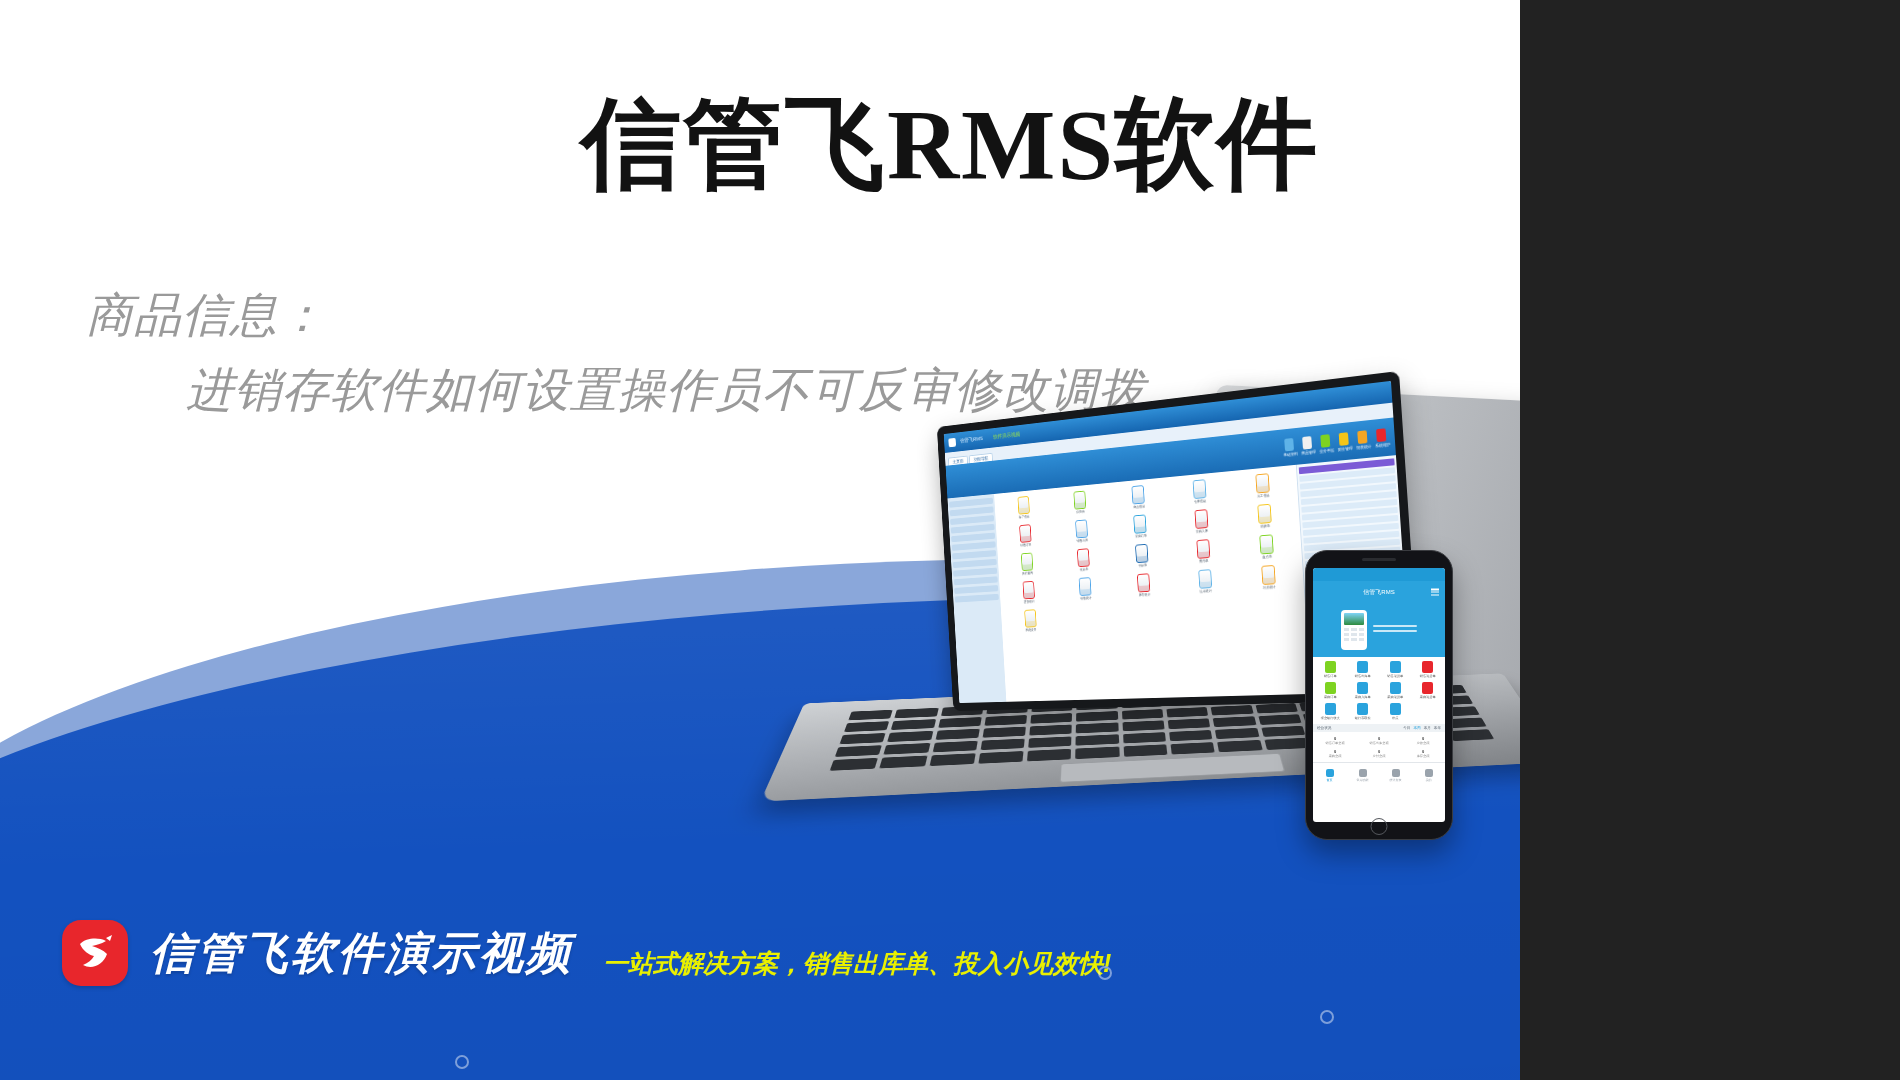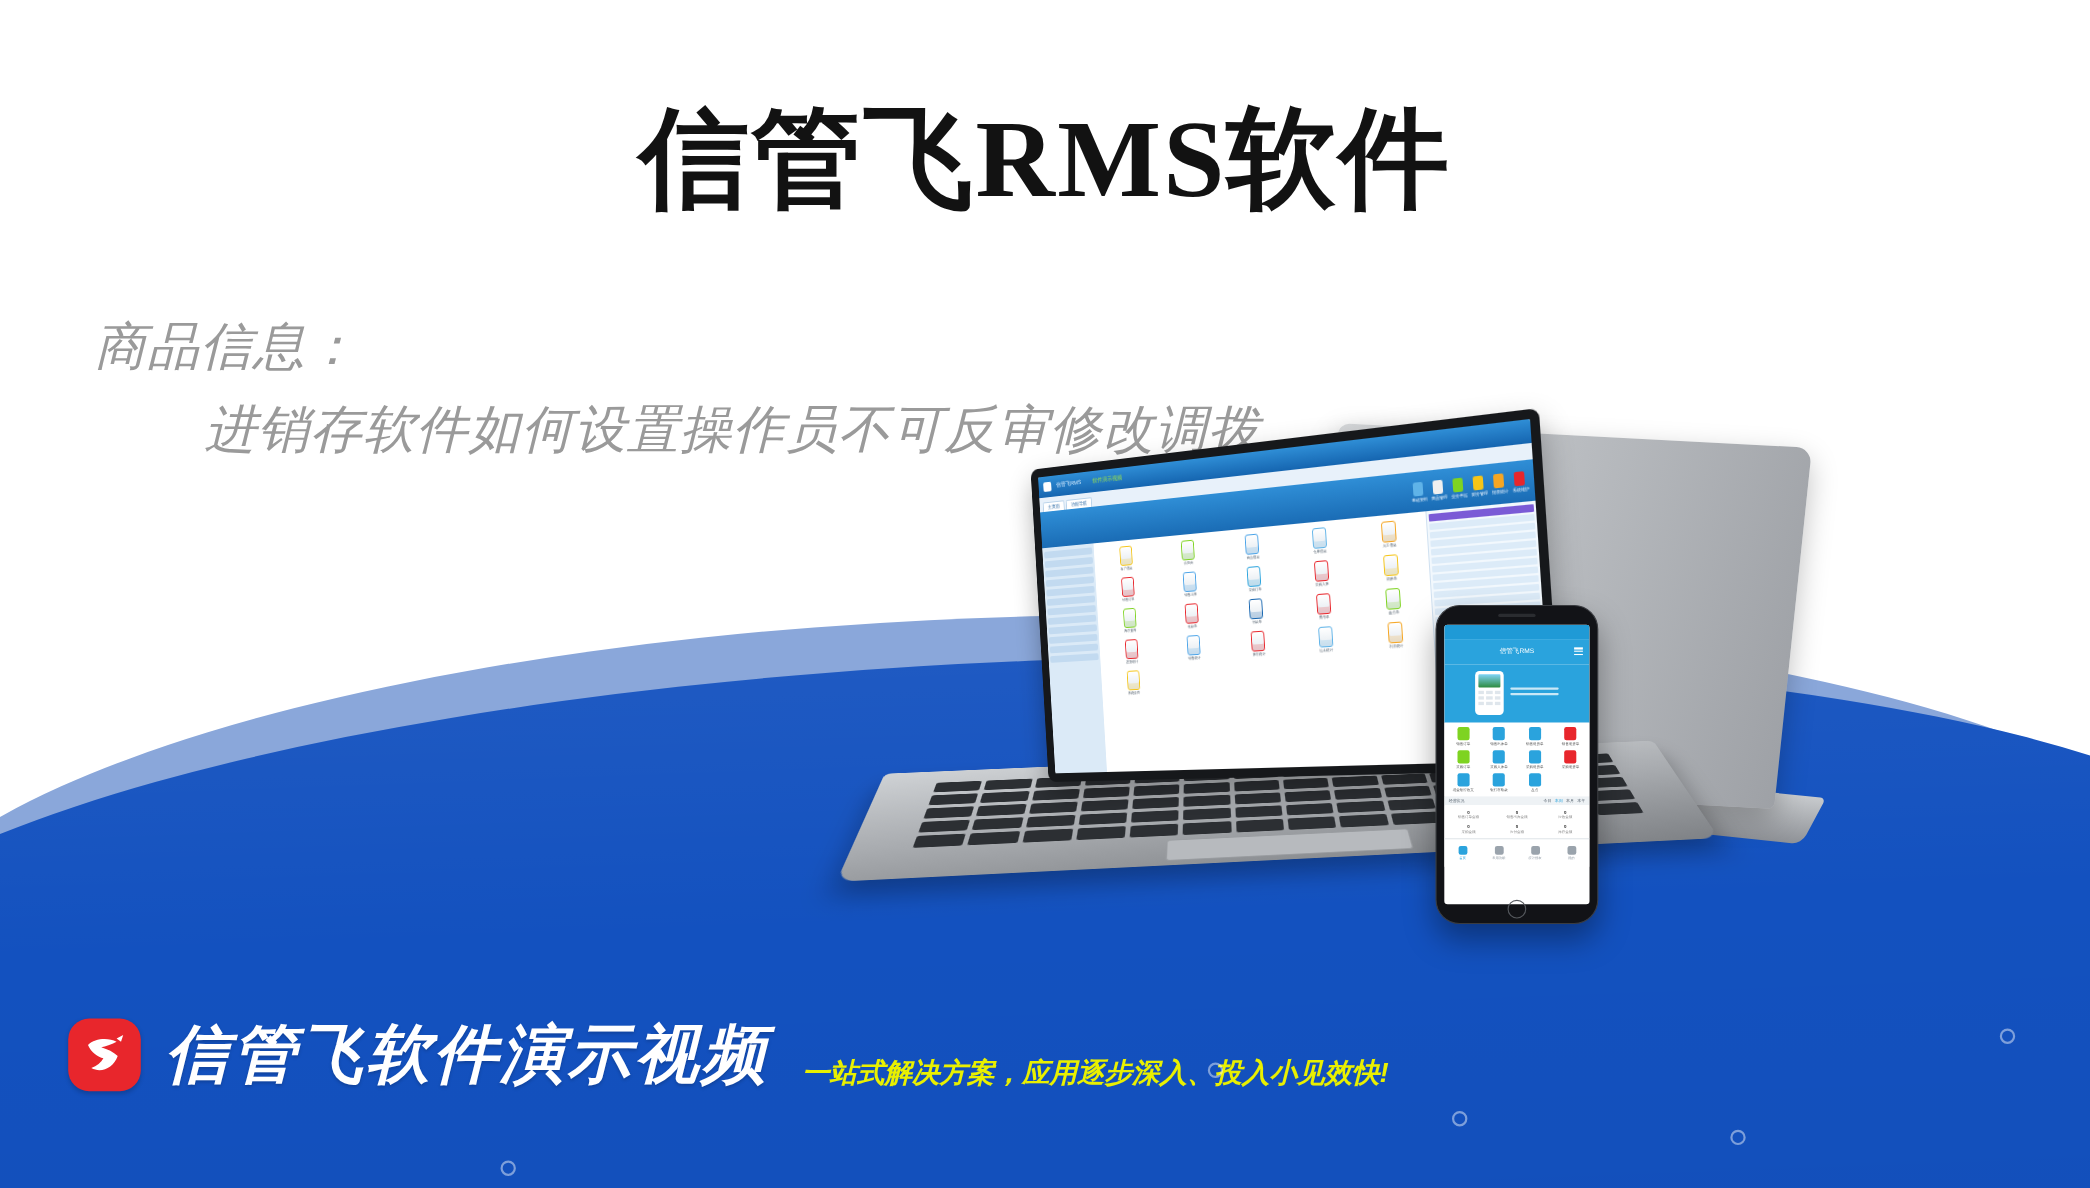--- a/index.html
+++ b/index.html
@@ -1,17 +1,17 @@
 <!DOCTYPE html>
 <html><head>
 <meta charset="utf-8">
 <style>
   html,body{margin:0;padding:0;background:#222;}
   #stage{
-    position:relative;width:1900px;height:1080px;overflow:hidden;
+    position:relative;width:1520px;height:1080px;overflow:hidden;
     background:#ffffff;font-family:"Liberation Sans","DejaVu Sans",sans-serif;
   }
   
   .wave-light{
     position:absolute;left:-120px;top:560px;width:2160px;height:900px;
     background:#8aa7da;border-radius:50% 50% 0 0 / 34% 34% 0 0;
     transform:rotate(-1.2deg);
   }
   .wave-main{
     position:absolute;left:-180px;top:600px;width:2290px;height:920px;
@@ -41,21 +41,21 @@
   #content .lead{display:block;}
   #content .detail{display:block;text-indent:78px;margin-top:8px;text-align:right;}
   
   #brandbar{position:absolute;left:62px;top:920px;display:flex;align-items:center;}
   .logo-mark{
     width:66px;height:66px;border-radius:19px;background:#e8262c;
     position:relative;flex:0 0 auto;box-shadow:0 2px 4px rgba(0,0,0,.18);
   }
   .logo-mark svg{position:absolute;left:8px;top:8px;}
   #brand-text{
-    margin-left:22px;color:#ffffff;font-size:58px;font-weight:700;
+    margin-left:22px;color:#ffffff;font-size:44px;font-weight:700;
     letter-spacing:3px;font-style:italic;white-space:nowrap;
     text-shadow:0 2px 3px rgba(0,0,0,.18);
   }
   #tagline{
     margin-left:30px;color:#e9f000;font-size:25px;font-weight:700;
     font-style:italic;white-space:nowrap;padding-bottom:6px;align-self:flex-end;
   }
   
   #devices{position:absolute;left:860px;top:370px;width:1050px;height:580px;}
   
@@ -579,21 +579,21 @@
 
   <div id="brandbar">
     <div class="logo-mark">
       <svg width="50" height="50" viewBox="0 0 50 50" aria-hidden="true">
         <path d="M10 16 C16 10, 28 9, 36 13 C31 16, 26 17, 22 18 C28 20, 33 22, 37 26
                  C33 37, 22 42, 13 37 C18 35, 22 32, 24 28 C19 27, 13 23, 10 16 Z" fill="#ffffff"></path>
         <path d="M36 10 L42 7 L40 13 Z" fill="#ffffff"></path>
       </svg>
     </div>
     <div id="brand-text">信管飞软件演示视频</div>
-    <div id="tagline">一站式解决方案，应用逐步深入、投入小见效快!</div>
+    <div id="tagline">一站式解决方案，销售出库单、投入小见效快!</div>
   </div>
 
 <span class="dot" style="left: 455px; top: 1055px; width: 10px; height: 10px;"></span>
     <span class="dot" style="left: 1320px; top: 1010px; width: 10px; height: 10px;"></span>
     <span class="dot" style="left: 1573px; top: 1027px; width: 10px; height: 10px;"></span>
     <span class="dot" style="left: 1818px; top: 935px; width: 10px; height: 10px;"></span>
     <span class="dot" style="left: 1098px; top: 966px; width: 10px; height: 10px;"></span>
   </div>
 
 </body></html>

